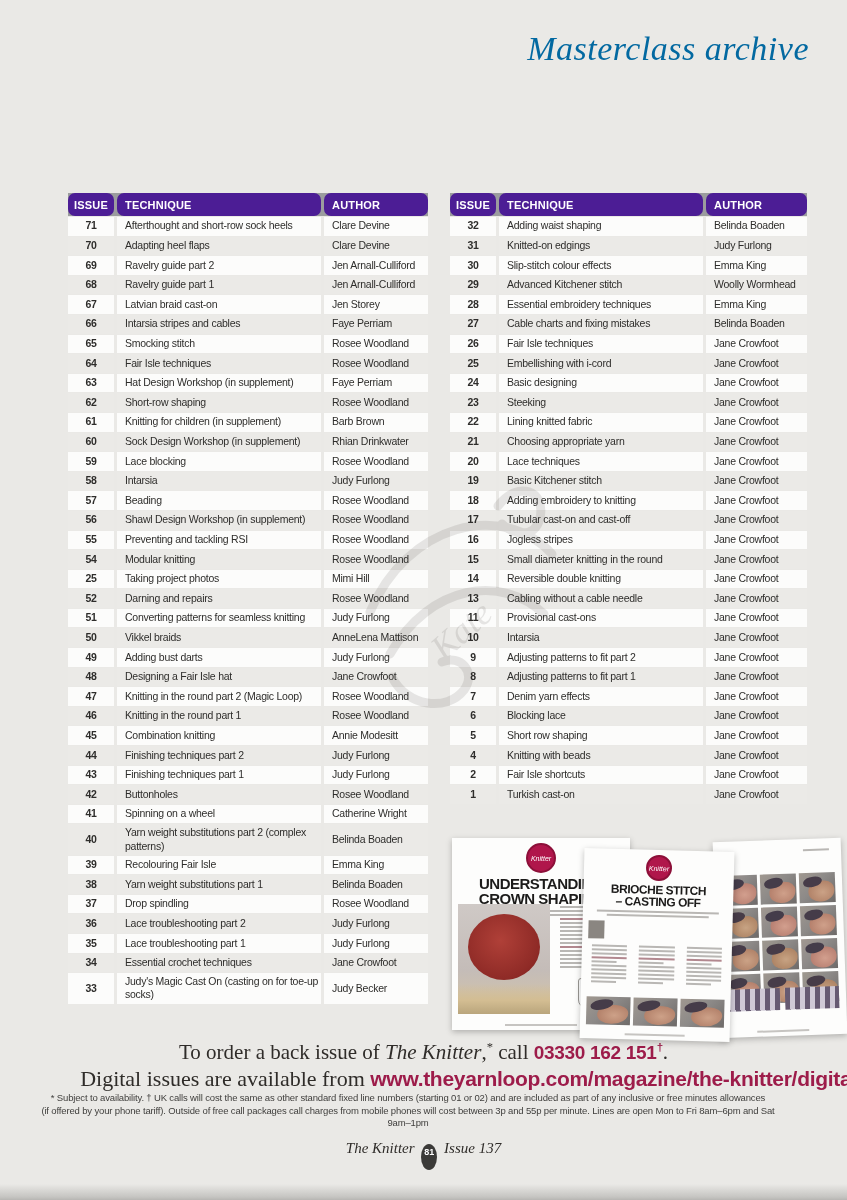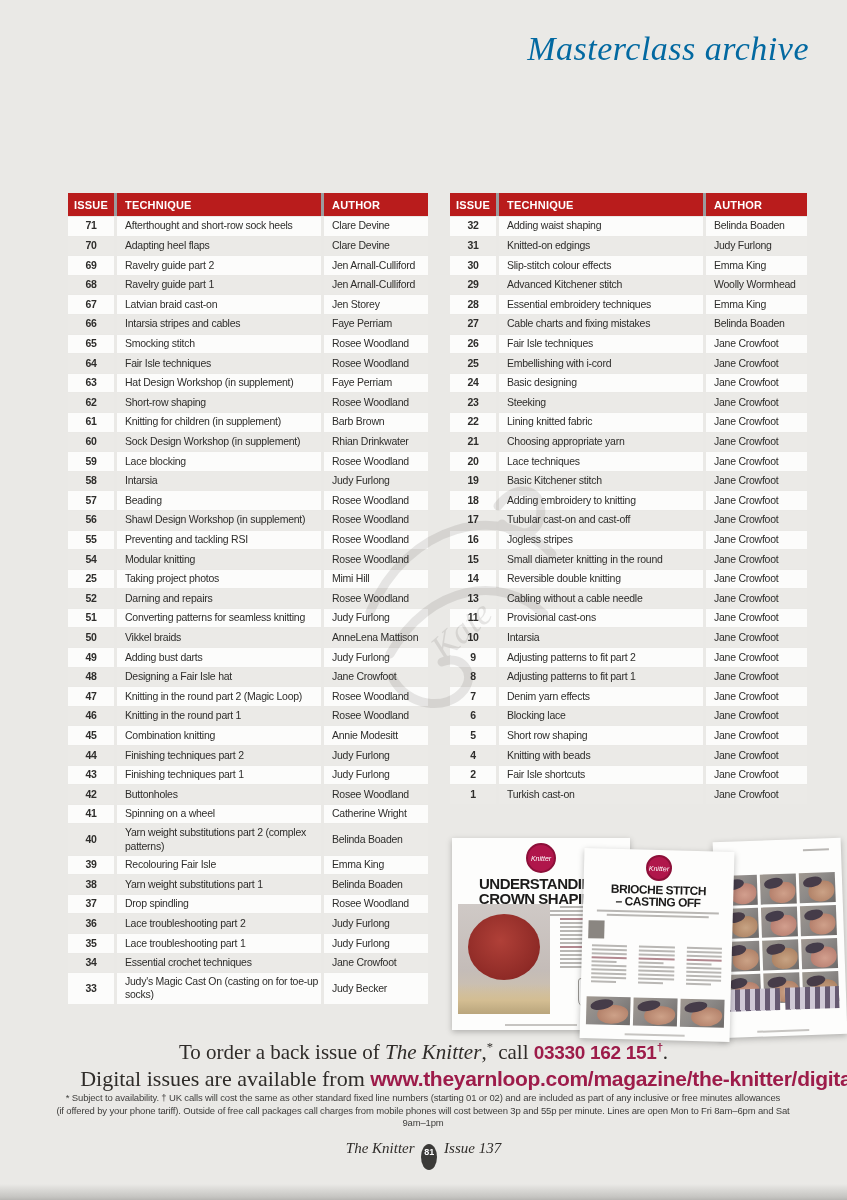--- a/index.html
+++ b/index.html
@@ -10,22 +10,22 @@
   
   #page-title{position:absolute;top:30px;right:38px;width:500px;text-align:right;
     font-family:"Liberation Serif",serif;font-style:italic;font-size:34px;
     color:#0369a1;letter-spacing:.5px;}
 
   
   .arch-table{position:absolute;width:360px;}
   #left-table{left:68px;top:193px;}
   #right-table{left:450px;top:193px;width:357px;}
   .thead{display:flex;column-gap:3px;background:#9b9c9e;height:23px;margin-bottom:1px;}
-  .thead .tcell{background:#b91c1c;color:#fff;font-weight:bold;font-size:11px;
-    letter-spacing:.2px;display:flex;align-items:center;}
+  .thead .tcell{background:#4c1d95;color:#fff;font-weight:bold;font-size:11px;
+    letter-spacing:.2px;display:flex;align-items:center;border-radius:7px;}
   .tcell{box-sizing:border-box;}
   .c-issue{width:46px;flex:none;justify-content:center;text-align:center;display:flex;align-items:center;}
   .c-tech{width:204px;flex:none;padding-left:8px;display:flex;align-items:center;}
   .c-author{flex:1;padding-left:8px;display:flex;align-items:center;}
   .trow{display:flex;column-gap:3px;min-height:18.6px;margin-bottom:1px;}
   .trow .tcell{background:#fcfcfb;font-size:10.5px;letter-spacing:-0.25px;
     color:#2e2d2b;line-height:1.3;padding-top:1.5px;padding-bottom:1.5px;}
   .trow.alt .tcell{background:#ebeae7;}
   .trow .c-issue{font-weight:bold;}
 
@@ -71,21 +71,21 @@
   #order-line1{position:absolute;top:1040px;left:0;width:100%;text-align:center;
     font-family:"Liberation Serif",serif;font-size:21px;color:#2f2c29;}
   #order-line1 .brand,{font-style:italic;}
   .brand{font-style:italic;}
   .accent{color:#9d1c4a;font-family:"Liberation Sans",sans-serif;font-weight:bold;
     font-size:19px;letter-spacing:-0.3px;}
   #order-line2{position:absolute;top:1066px;left:0;width:100%;text-align:center;
     font-family:"Liberation Serif",serif;font-size:22px;color:#2f2c29;padding-left:45px;}
   #order-line2 .accent{font-size:21px;}
   sup{font-size:60%;}
-  #smallprint{position:absolute;top:1092px;left:53px;width:740px;text-align:center;
+  #smallprint{position:absolute;top:1092px;left:38px;width:740px;text-align:center;
     font-size:9.5px;line-height:12.5px;color:#3f3e3c;letter-spacing:-0.15px;}
   #page-foot{position:absolute;top:1140px;left:0;width:100%;text-align:center;
     font-family:"Liberation Serif",serif;font-style:italic;font-size:15px;color:#2f2c29;}
   #issue-badge{display:inline-block;width:16px;height:26px;line-height:16px;border-radius:50%;
     background:#3b3a38;color:#fff;font-style:normal;font-family:"Liberation Sans",sans-serif;
     font-weight:bold;font-size:9px;text-align:center;vertical-align:-2px;margin:0 3px;}
   #bottom-band{position:absolute;bottom:0;left:0;width:100%;height:16px;
     background:linear-gradient(180deg,rgba(195,194,191,0),#c6c5c2 80%,#b7b6b3);}
 </style>
 </head>

